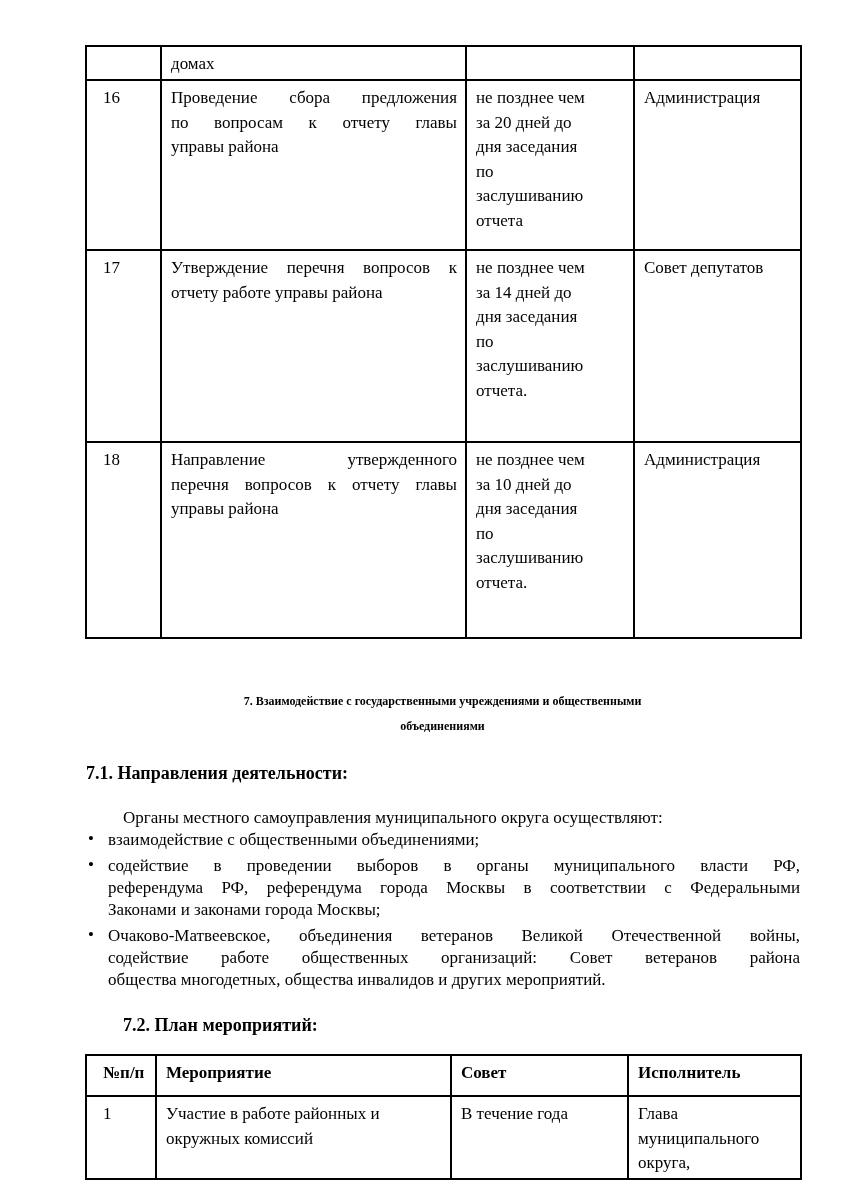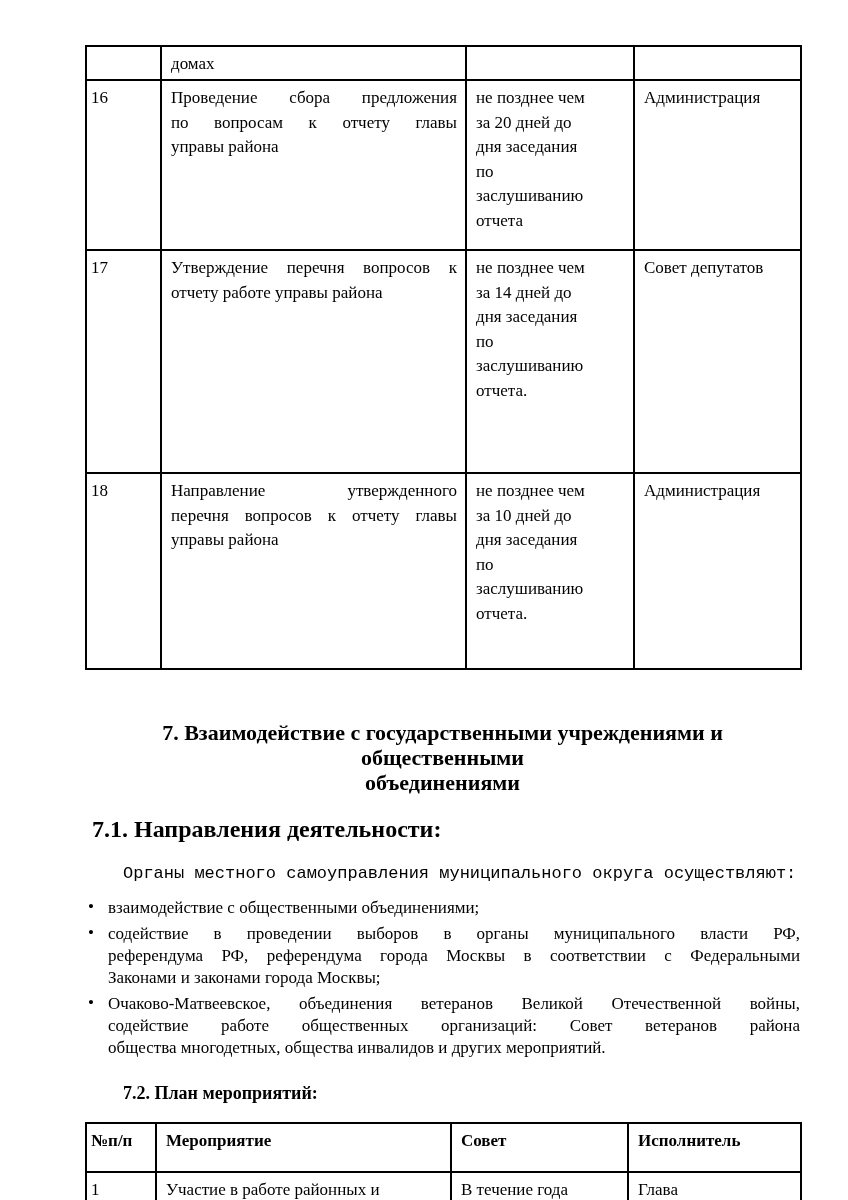--- a/index.html
+++ b/index.html
@@ -15,48 +15,48 @@
 
   table { border-collapse: collapse; width: 715px; table-layout: fixed; }
   td, th {
     border: 2px solid #000;
     vertical-align: top;
     padding: 5px 8px 2px 9px;
     line-height: 24.5px;
     font-weight: normal;
     text-align: left;
   }
-  .c1 { padding-left: 4px; }
+  .c1 { padding-left: 16px; }
   .pre { white-space: pre-line; }
 
   .t1 { margin-top: 45px; }
   .t1 tr.r0 { height: 34px; }
   .t1 tr.r1 { height: 170px; }
-  .t1 tr.r2 { height: 223px; }
+  .t1 tr.r2 { height: 192px; }
   .t1 tr.r3 { height: 196px; }
 
   .jline { text-align: justify; text-align-last: justify; }
   .lline { text-align: left; }
 
   .h7 {
-    font-weight: bold; font-size: 22px; line-height: 25px;
+    font-weight: bold; font-size: 12px; line-height: 25px;
     text-align: center; white-space: pre-line;
     margin: 50px 0 0 0;
   }
-  .h71 { font-weight: bold; font-size: 24px; line-height: 25px; margin: 22px 0 0 7px; }
-  .intro { margin: 21px 0 12px 0; line-height: 22px; text-indent: 38px; font-family: Liberation Mono, monospace; }
+  .h71 { font-weight: bold; font-size: 18px; line-height: 25px; margin: 22px 0 0 1px; }
+  .intro { margin: 21px 0 0 0; line-height: 22px; text-indent: 38px; }
 
   ul.dirs { list-style: none; margin: 0; padding: 0; line-height: 22px; }
   li.bullet { position: relative; padding-left: 23px; margin: 0 0 4px 0; }
   .dot { position: absolute; left: 3px; top: -1px; }
 
   .h72 { font-weight: bold; font-size: 18px; line-height: 25px; margin: 22px 0 12px 38px; }
 
   .t2 { margin-top: 16px; }
-  .t2 tr.hr { height: 49px; }
+  .t2 tr.hr { height: 41px; }
   .t2 tr.r1 { height: 68px; }
   .t2 th { font-weight: bold; }
 </style>
 </head>
 <body>
 
 <div class="content">
 
   <table class="t1">
     <colgroup>

